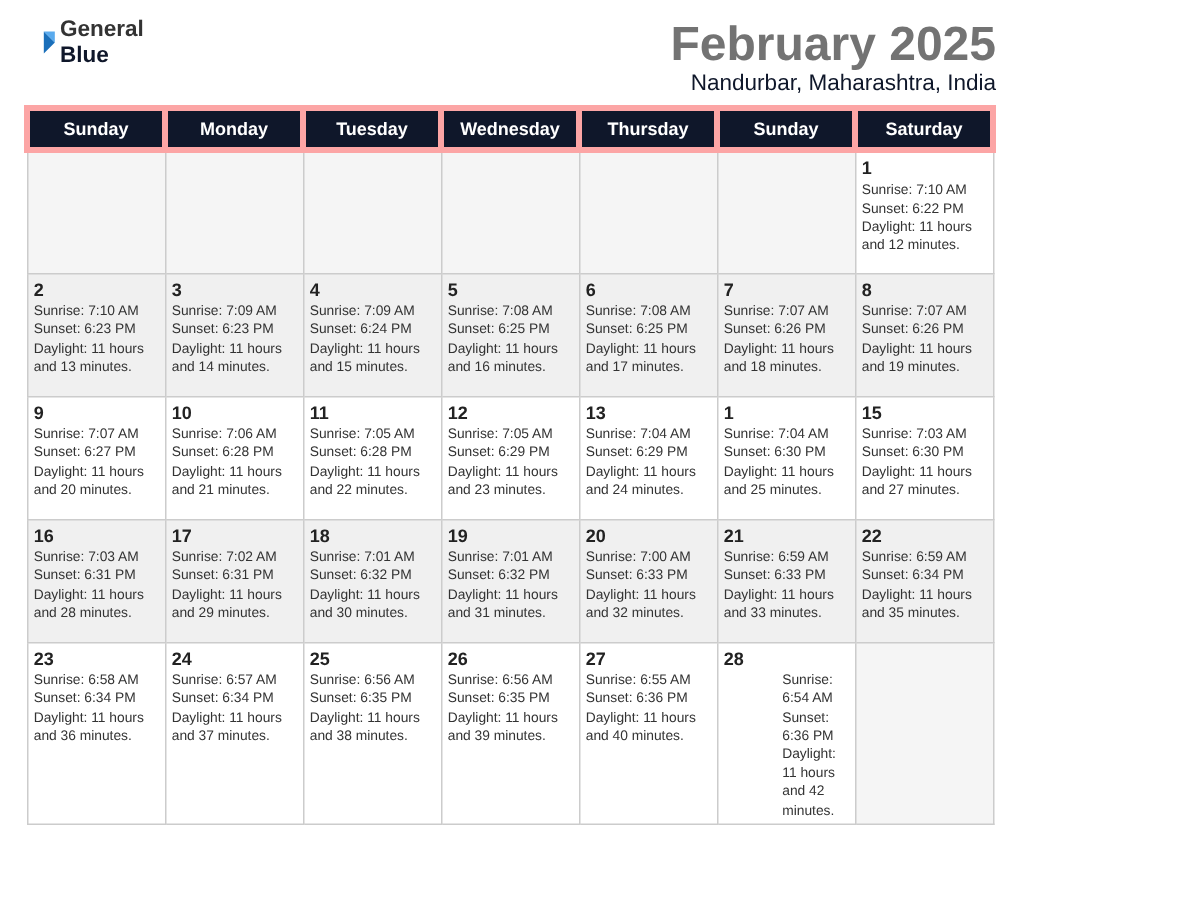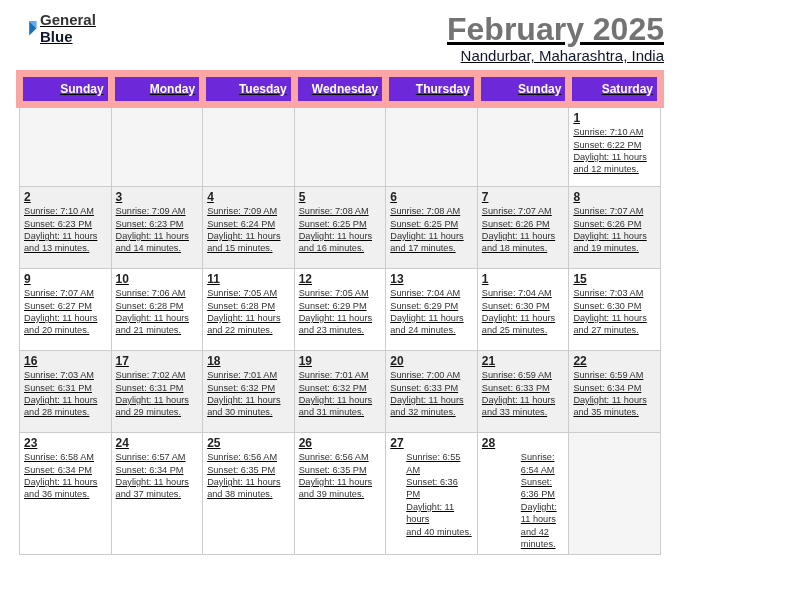--- a/index.html
+++ b/index.html
@@ -7,21 +7,20 @@
       font-family: Arial, sans-serif;
       background: #fff;
       width: 792px;
       height: 612px;
       overflow: hidden;
     }
     .container {
       width: 680px;
       height: 612px;
       padding: 12px 16px 8px 16px;
-      text-decoration: underline;
     }
     .header-section {
       display: flex;
       align-items: flex-start;
       justify-content: space-between;
       margin-bottom: 6px;
     }
     .logo {
       display: flex;
       align-items: center;
@@ -50,27 +49,27 @@
     .location-title {
       font-size: 15px;
       color: #0f172a;
     }
     .calendar {
       width: 100%;
       border-collapse: collapse;
       table-layout: fixed;
     }
     .calendar th {
-      background: #6d28d9;
+      background: #0f172a;
       color: #fff;
       font-size: 12px;
       font-weight: bold;
       padding: 5px 4px;
-      text-align: right;
-      border: 7px solid #fca5a5;
+      text-align: center;
+      border: 4px solid #fca5a5;
     }
     .calendar td {
       border: 1px solid #ccc;
       vertical-align: top;
       padding: 3px 4px;
       height: 82px;
       background: #fff;
     }
     .calendar td.empty {
       background: #f5f5f5;
@@ -317,21 +316,21 @@
           </td>
           <td>
             <span class="day-num">26</span>
             <div class="day-info" style="white-space: pre-line;">Sunrise: 6:56 AM
 Sunset: 6:35 PM
 Daylight: 11 hours
 and 39 minutes.</div>
           </td>
           <td>
             <span class="day-num">27</span>
-            <div class="day-info" style="white-space: pre-line; margin-left: 16px;">Sunrise: 6:55 AM
+            <div class="day-info" style="white-space: pre-line;">Sunrise: 6:55 AM
 Sunset: 6:36 PM
 Daylight: 11 hours
 and 40 minutes.</div>
           </td>
           <td>
             <span class="day-num">28</span>
             <div class="day-info" style="white-space: pre-line; margin-left: 39px;">Sunrise: 6:54 AM
 Sunset: 6:36 PM
 Daylight: 11 hours
 and 42 minutes.</div>

